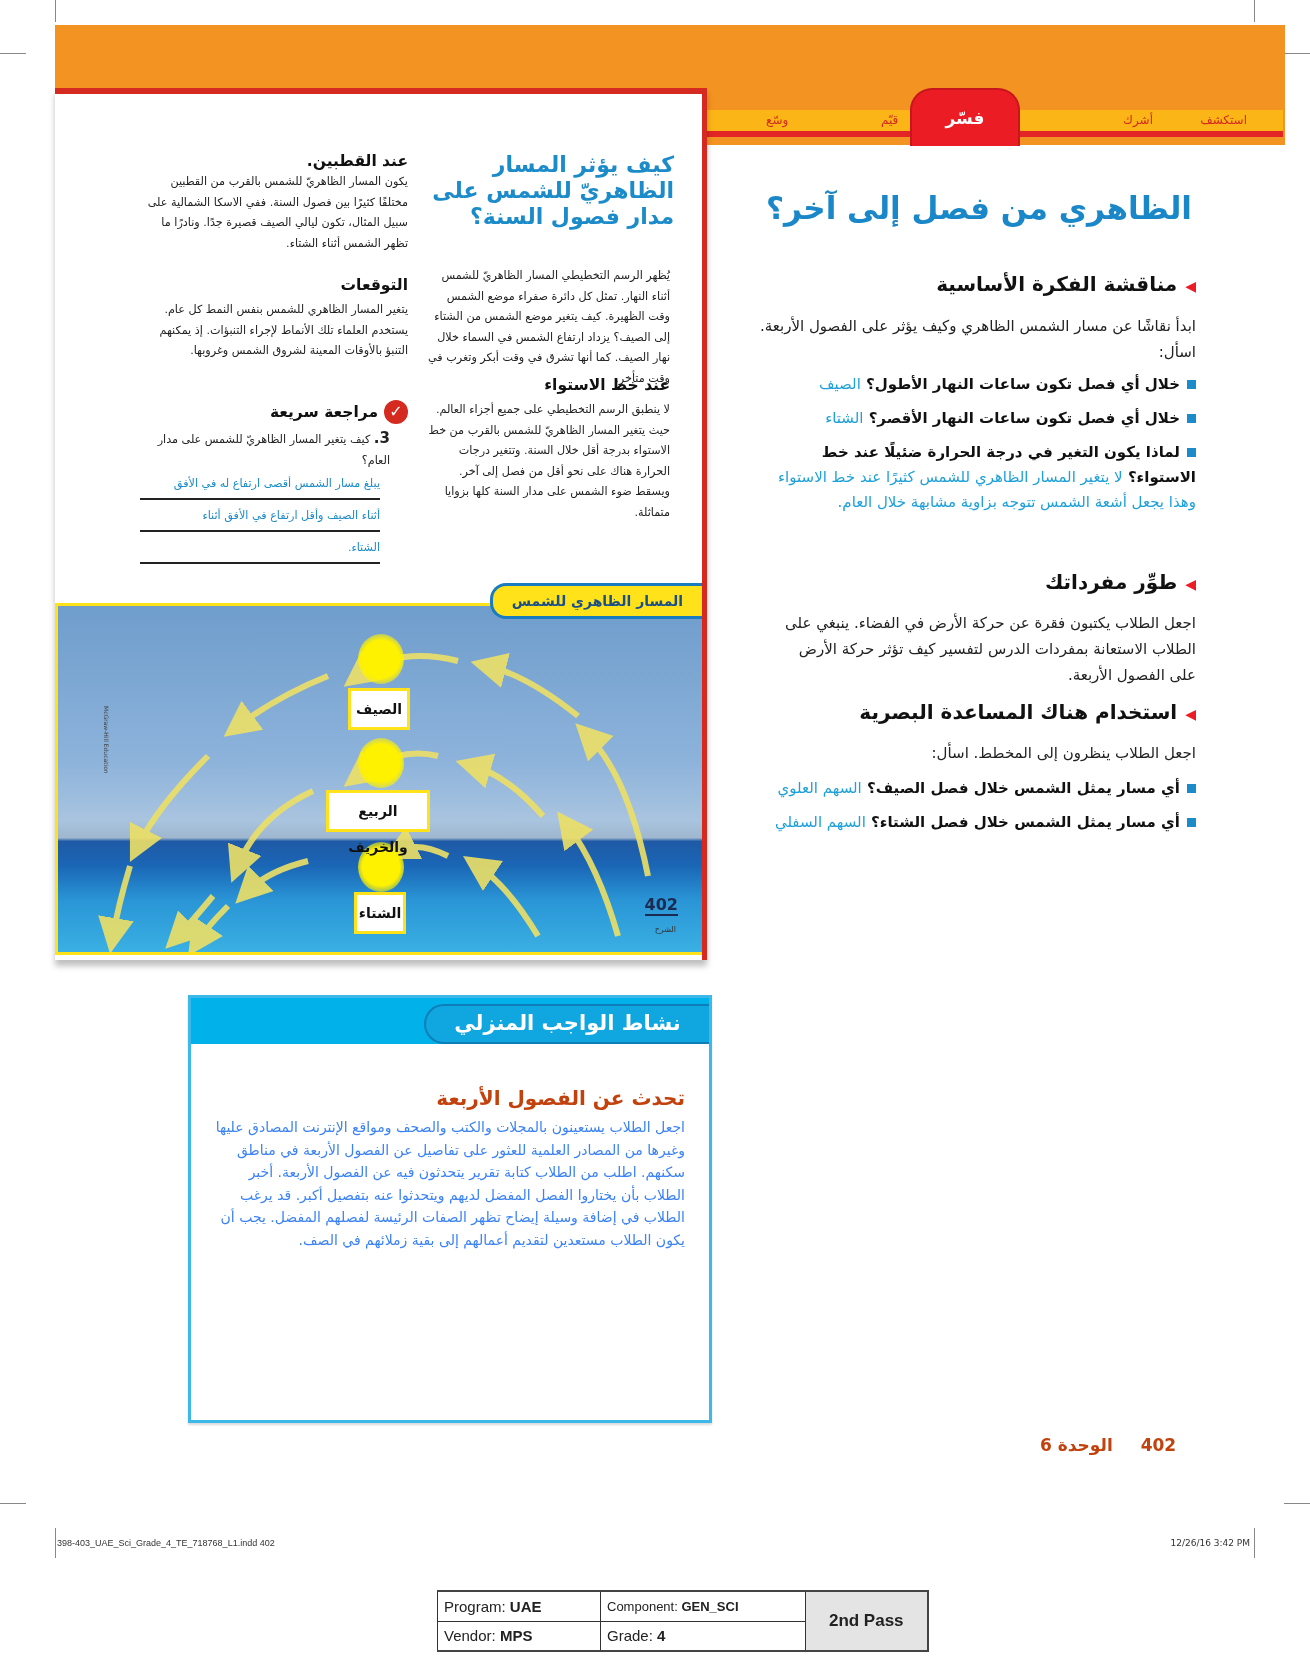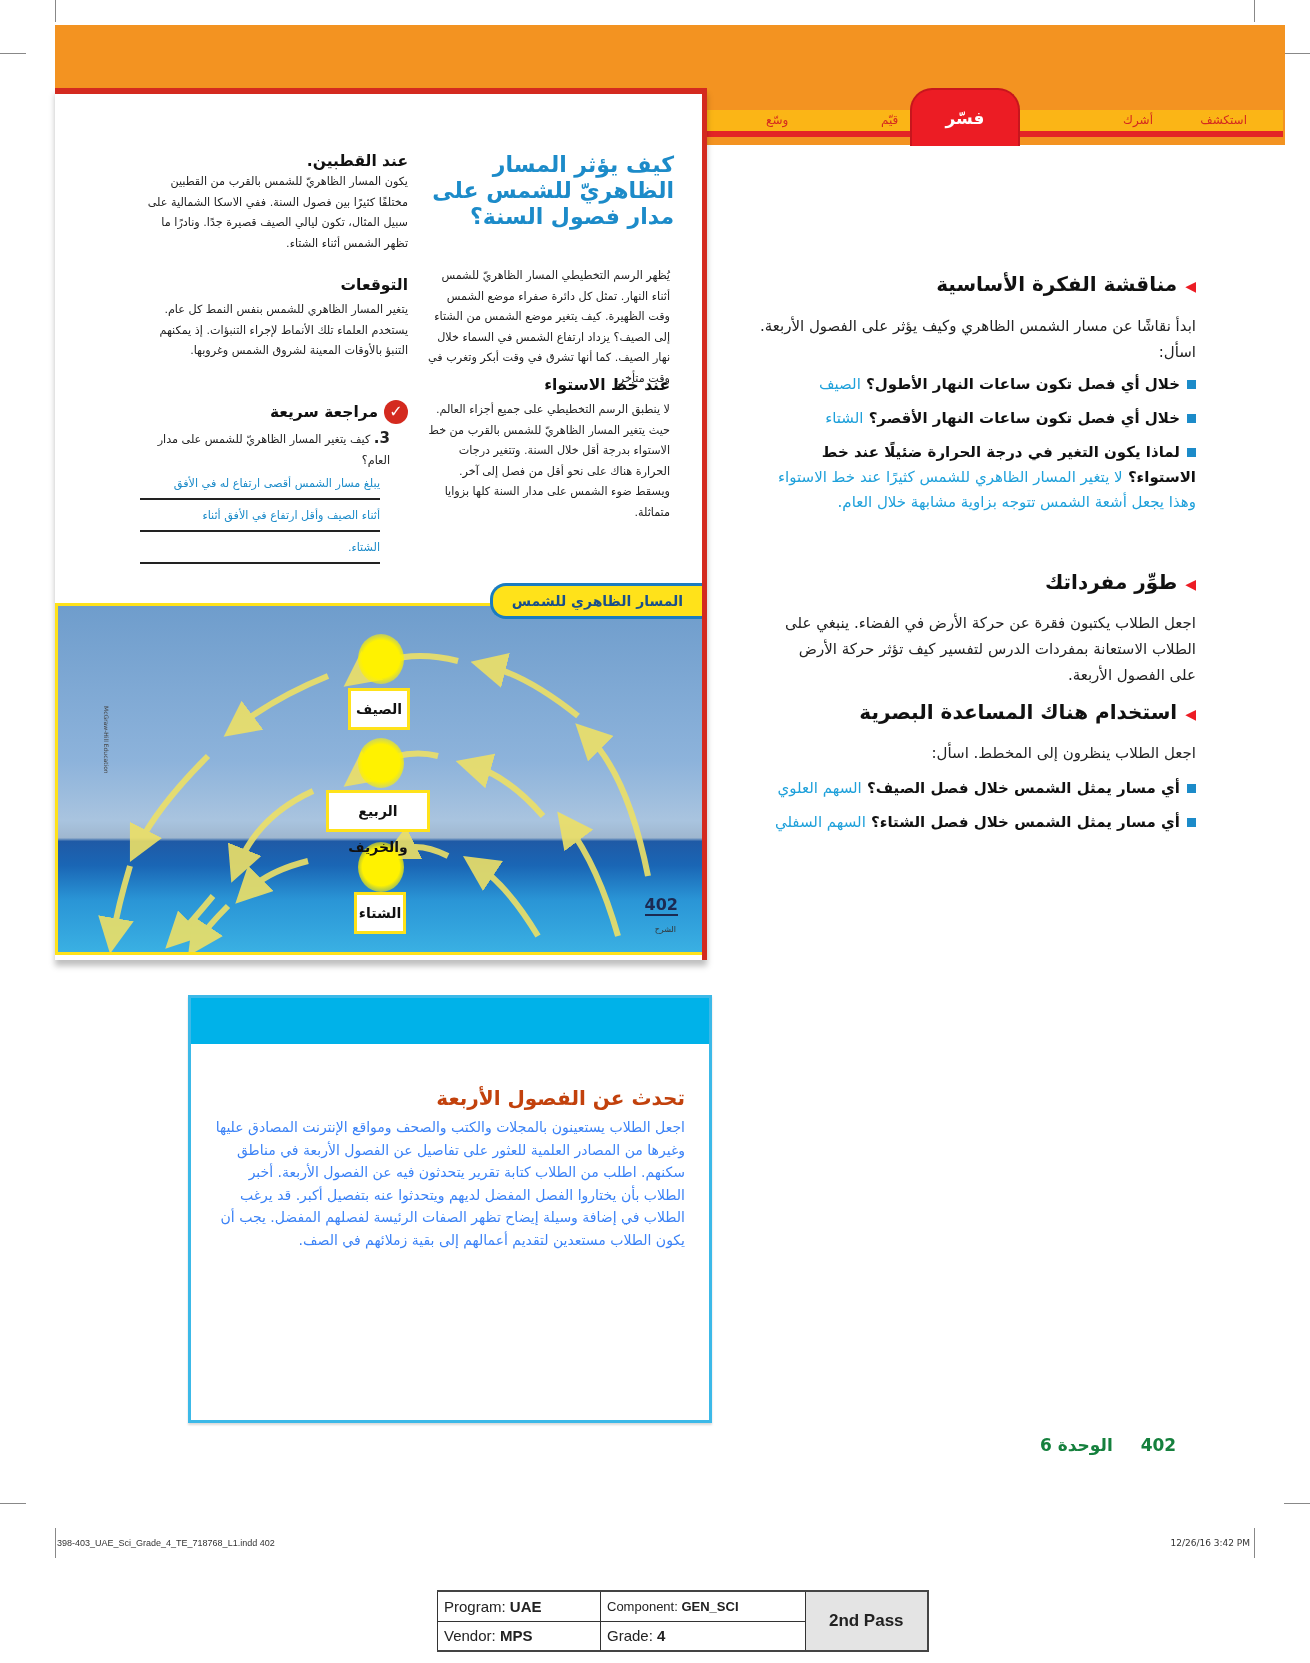--- a/index.html
+++ b/index.html
@@ -66,21 +66,21 @@
   #hw-box { left: 188px; top: 995px; width: 524px; height: 428px; border: 3px solid #3cb9e8;
             background: #fff; box-shadow: 0 2px 2px rgba(0,0,0,0.15); }
   #hw-banner { position: absolute; left: 0; top: 0; width: 518px; height: 46px; background: #00b2e9; }
   #hw-tab { position: absolute; right: 0; top: 6px; width: 285px; height: 40px; background: #10a6e0;
             border: 2px solid #0d7eb8; border-right: none; border-radius: 22px 0 0 22px;
             color: #fff; font-weight: bold; font-size: 21px; text-align: center; line-height: 34px; direction: rtl; }
   .hw-sub { color: #c2410c; font-weight: bold; font-size: 20px; }
   .hw-text { font-size: 14px; line-height: 22.5px; color: #3b82f6; }
 
   
-  #page-footer { left: 1040px; top: 1435px; font-weight: bold; font-size: 17px; color: #15803d; direction: rtl; }
+  #page-footer { left: 1040px; top: 1435px; font-weight: bold; font-size: 17px; color: #c2410c; direction: rtl; }
   #slug-left { left: 57px; top: 1538px; font-family: "Liberation Sans Narrow", "Liberation Sans", sans-serif; font-size: 9px; color: #333; }
   #slug-right { right: 60px; top: 1538px; font-size: 9px; color: #333; }
 
   #info-table { left: 437px; top: 1590px; border-collapse: collapse; font-family: "Liberation Sans", sans-serif; }
   #info-table td { border: 1px solid #333; height: 30px; padding: 0 6px; font-size: 15px; color: #222; }
   #info-table { border-top: 2px solid #444; border-bottom: 2px solid #444; border-right: 2px solid #444; }
   #info-table td.pass { background: #e4e4e4; font-weight: bold; font-size: 17px; text-align: center; width: 122px; }
 </style>
 </head>
 <body>
@@ -164,20 +164,21 @@
   <div class="season-label" style="left:290px; top:82px; width:62px; height:42px; line-height:36px;">الصيف</div>
   <div class="season-label" style="left:268px; top:184px; width:104px; height:42px; line-height:36px;">الربيع والخريف</div>
   <div class="season-label" style="left:296px; top:286px; width:52px; height:42px; line-height:36px;">الشتاء</div>
   <div class="fig-credit">McGraw-Hill Education</div>
   <div class="page-ref-num">402</div>
   <div class="page-ref-sub">الشرح</div>
 </div>
 <div id="fig-caption-tab" class="abs">المسار الظاهري للشمس</div>
 
 <div class="abs rtl rc-title" style="left:740px; top:188px; width:452px;">
+  <div>الظاهري من فصل إلى آخر؟</div>
 </div>
 
 <div class="abs rtl rc-head" style="left:740px; top:272px; width:456px;">
   <span class="red-tri">◀</span><span>مناقشة الفكرة الأساسية</span>
 </div>
 <div class="abs rtl rc-text" style="left:756px; top:313px; width:440px;">ابدأ نقاشًا عن مسار الشمس الظاهري وكيف يؤثر على الفصول الأربعة. اسأل:</div>
 <div class="abs rtl rc-q" style="left:756px; top:372px; width:440px;">
   <span class="sq-bullet"></span><span>خلال أي فصل تكون ساعات النهار الأطول؟</span>
   <span class="rc-ans">الصيف</span>
 </div>
@@ -203,20 +204,21 @@
   <span class="sq-bullet"></span><span>أي مسار يمثل الشمس خلال فصل الصيف؟</span>
   <span class="rc-ans">السهم العلوي</span>
 </div>
 <div class="abs rtl rc-q" style="left:740px; top:810px; width:456px;">
   <span class="sq-bullet"></span><span>أي مسار يمثل الشمس خلال فصل الشتاء؟</span>
   <span class="rc-ans">السهم السفلي</span>
 </div>
 
 <div id="hw-box" class="abs">
   <div id="hw-banner"></div>
+  <div id="hw-tab">نشاط الواجب المنزلي</div>
   <div class="abs rtl hw-sub" style="right:24px; top:88px; width:470px;">تحدث عن الفصول الأربعة</div>
   <div class="abs rtl hw-text" style="right:24px; top:118px; width:470px;">اجعل الطلاب يستعينون بالمجلات والكتب والصحف ومواقع الإنترنت المصادق عليها وغيرها من المصادر العلمية للعثور على تفاصيل عن الفصول الأربعة في مناطق سكنهم. اطلب من الطلاب كتابة تقرير يتحدثون فيه عن الفصول الأربعة. أخبر الطلاب بأن يختاروا الفصل المفضل لديهم ويتحدثوا عنه بتفصيل أكبر. قد يرغب الطلاب في إضافة وسيلة إيضاح تظهر الصفات الرئيسة لفصلهم المفضل. يجب أن يكون الطلاب مستعدين لتقديم أعمالهم إلى بقية زملائهم في الصف.</div>
 </div>
 
 <div id="page-footer" class="abs">
   <span style="margin-left:22px;">402</span>
   <span>الوحدة 6</span>
 </div>
 
 <div id="slug-left" class="abs">398-403_UAE_Sci_Grade_4_TE_718768_L1.indd   402</div>

